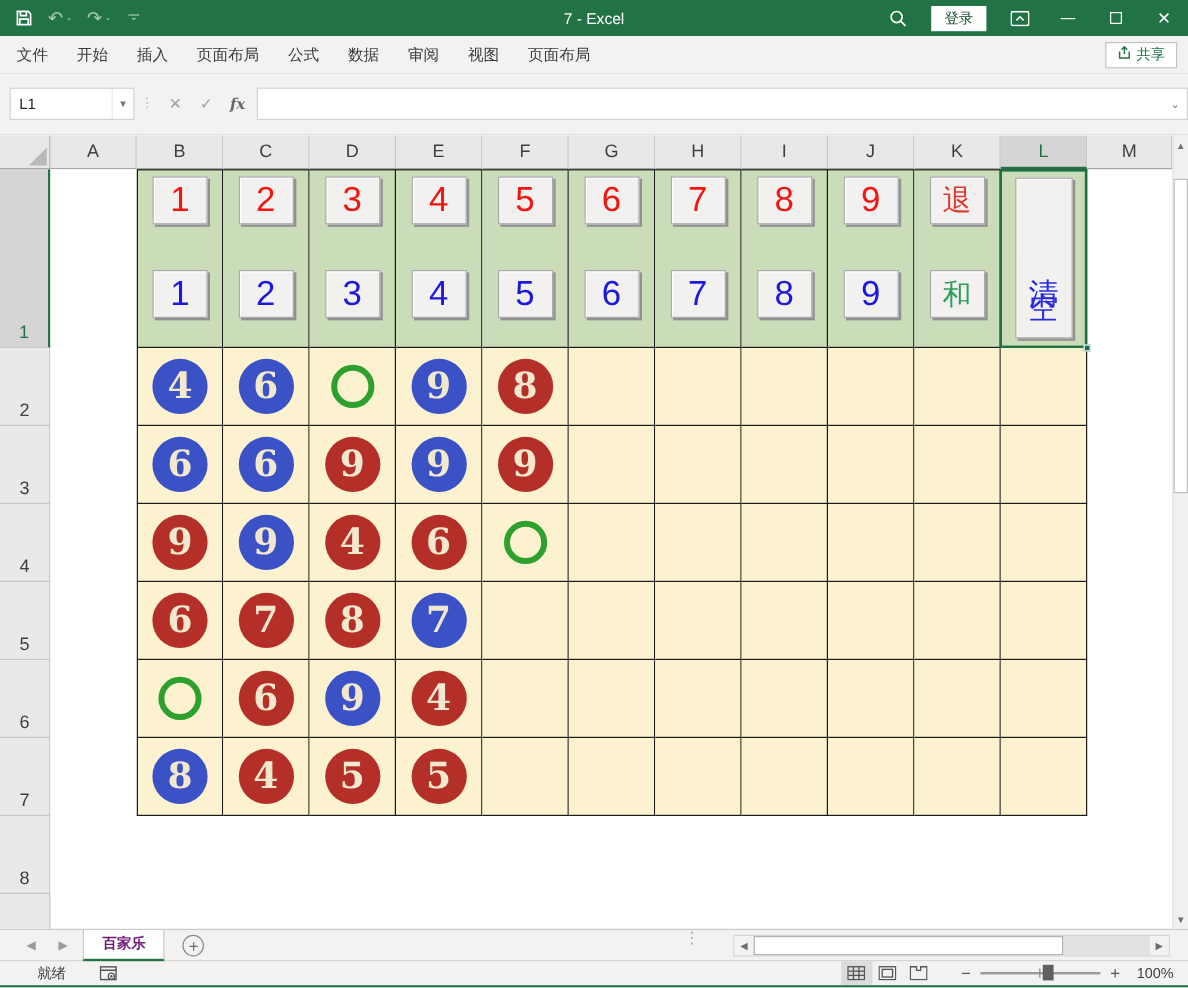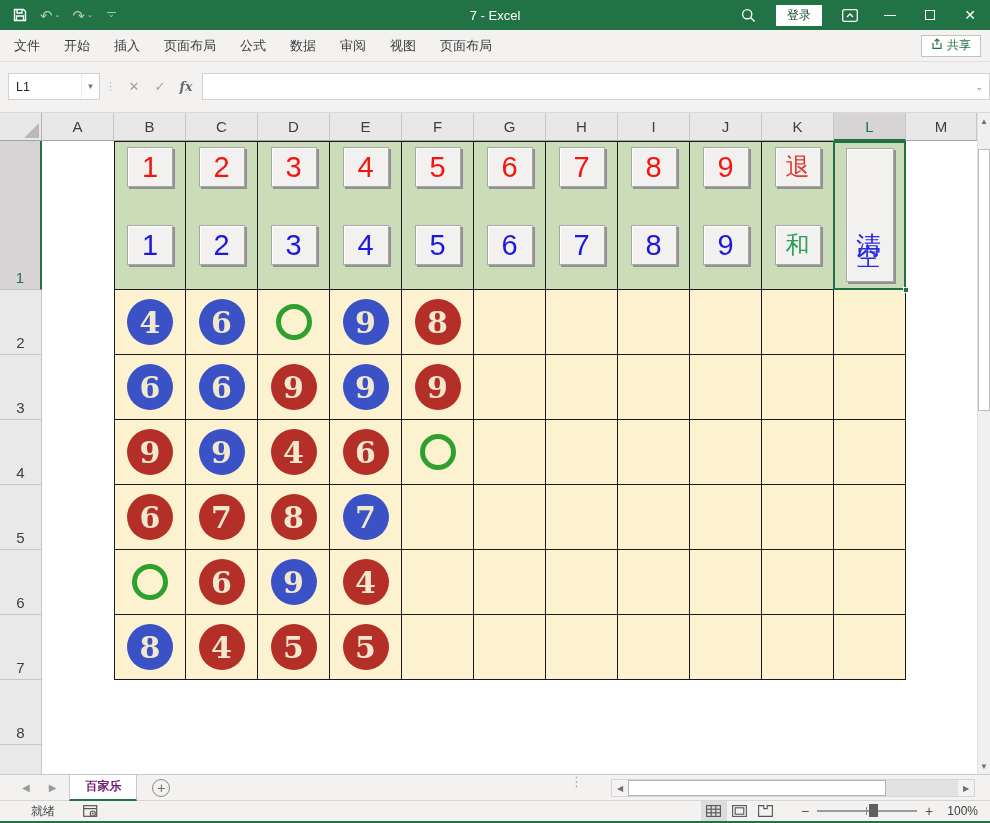--- a/index.html
+++ b/index.html
@@ -25,21 +25,21 @@
   .winmax { width:10px; height:10px; border:1.3px solid #fff; display:inline-block; }
   .winclose { font-size:14px; }
 
   
   .ribbonrow { height:32px; background:#f3f2f1; display:flex; align-items:center; flex-shrink:0; border-bottom:1px solid #e1dfdd; padding-left:2px; }
   .rtab { font-size:13px; color:#3b3b3b; padding:0 12px; height:32px; line-height:32px; white-space:nowrap; }
   .share-btn { margin-left:auto; margin-right:9px; border:1px solid #c3c3c3; background:#fff; color:#217346; font-size:12px; height:22px; display:flex; align-items:center; gap:4px; padding:0 9px; }
 
   
   .formularow { height:51px; background:#f3f2f1; display:flex; align-items:flex-start; padding-top:11px; flex-shrink:0; border-bottom:1px solid #d9d9d9; }
-  .namebox { width:92px; height:27px; background:#fff; border:1px solid #d1d1d1; margin-left:8px; display:flex; align-items:center; font-size:12.5px; color:#222; padding-left:7px; }
+  .namebox { width:104px; height:27px; background:#fff; border:1px solid #d1d1d1; margin-left:8px; display:flex; align-items:center; font-size:12.5px; color:#222; padding-left:7px; }
   .namebox .nb-caret { margin-left:auto; width:18px; align-self:stretch; border-left:1px solid #eaeaea; display:flex; align-items:center; justify-content:center; color:#777; font-size:8px; }
   .fdots { color:#b9b9b9; font-size:11px; line-height:27px; margin:0 5px; }
   .fbtns { display:flex; align-items:center; height:27px; }
   .fbtn { width:26px; text-align:center; font-size:13px; color:#a2a2a2; }
   .fbtn.fx { font-family:"DejaVu Serif", serif; font-style:italic; font-weight:bold; color:#686868; font-size:12.5px; }
   .formula-input { flex:1; height:27px; background:#fff; border:1px solid #d1d1d1; margin-left:3px; display:flex; align-items:center; justify-content:flex-end; padding-right:6px; }
   .fchevron { color:#777; font-size:9px; }
 
   
   .sheetwrap { flex:1; background:#fff; position:relative; display:flex; flex-direction:column; overflow:hidden; }

